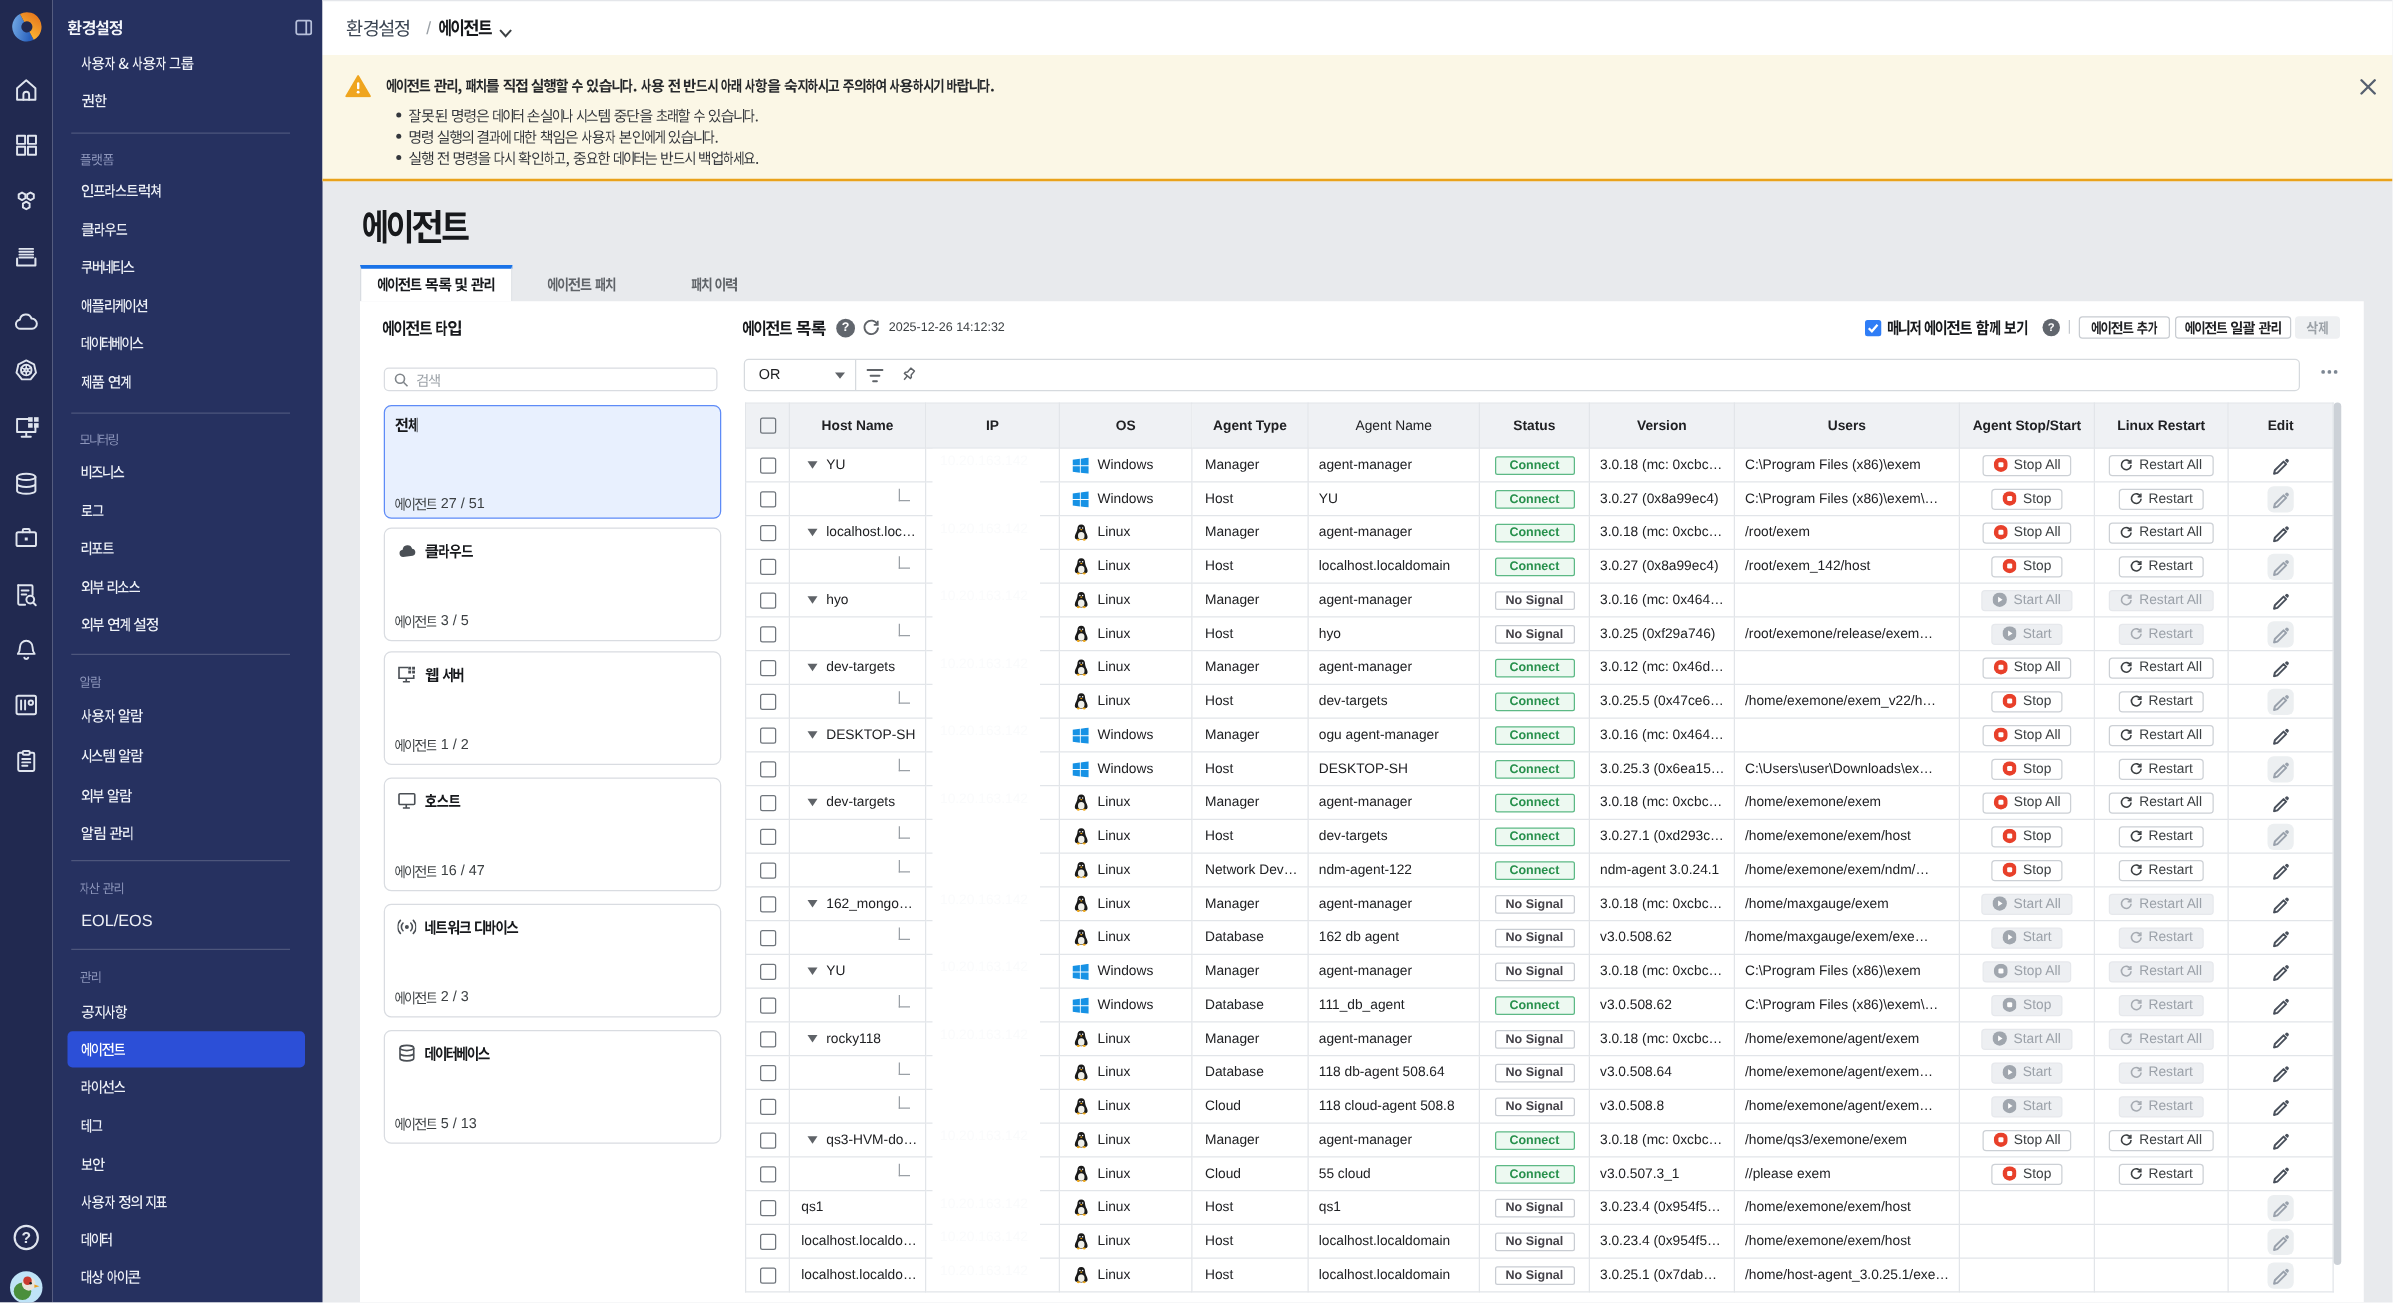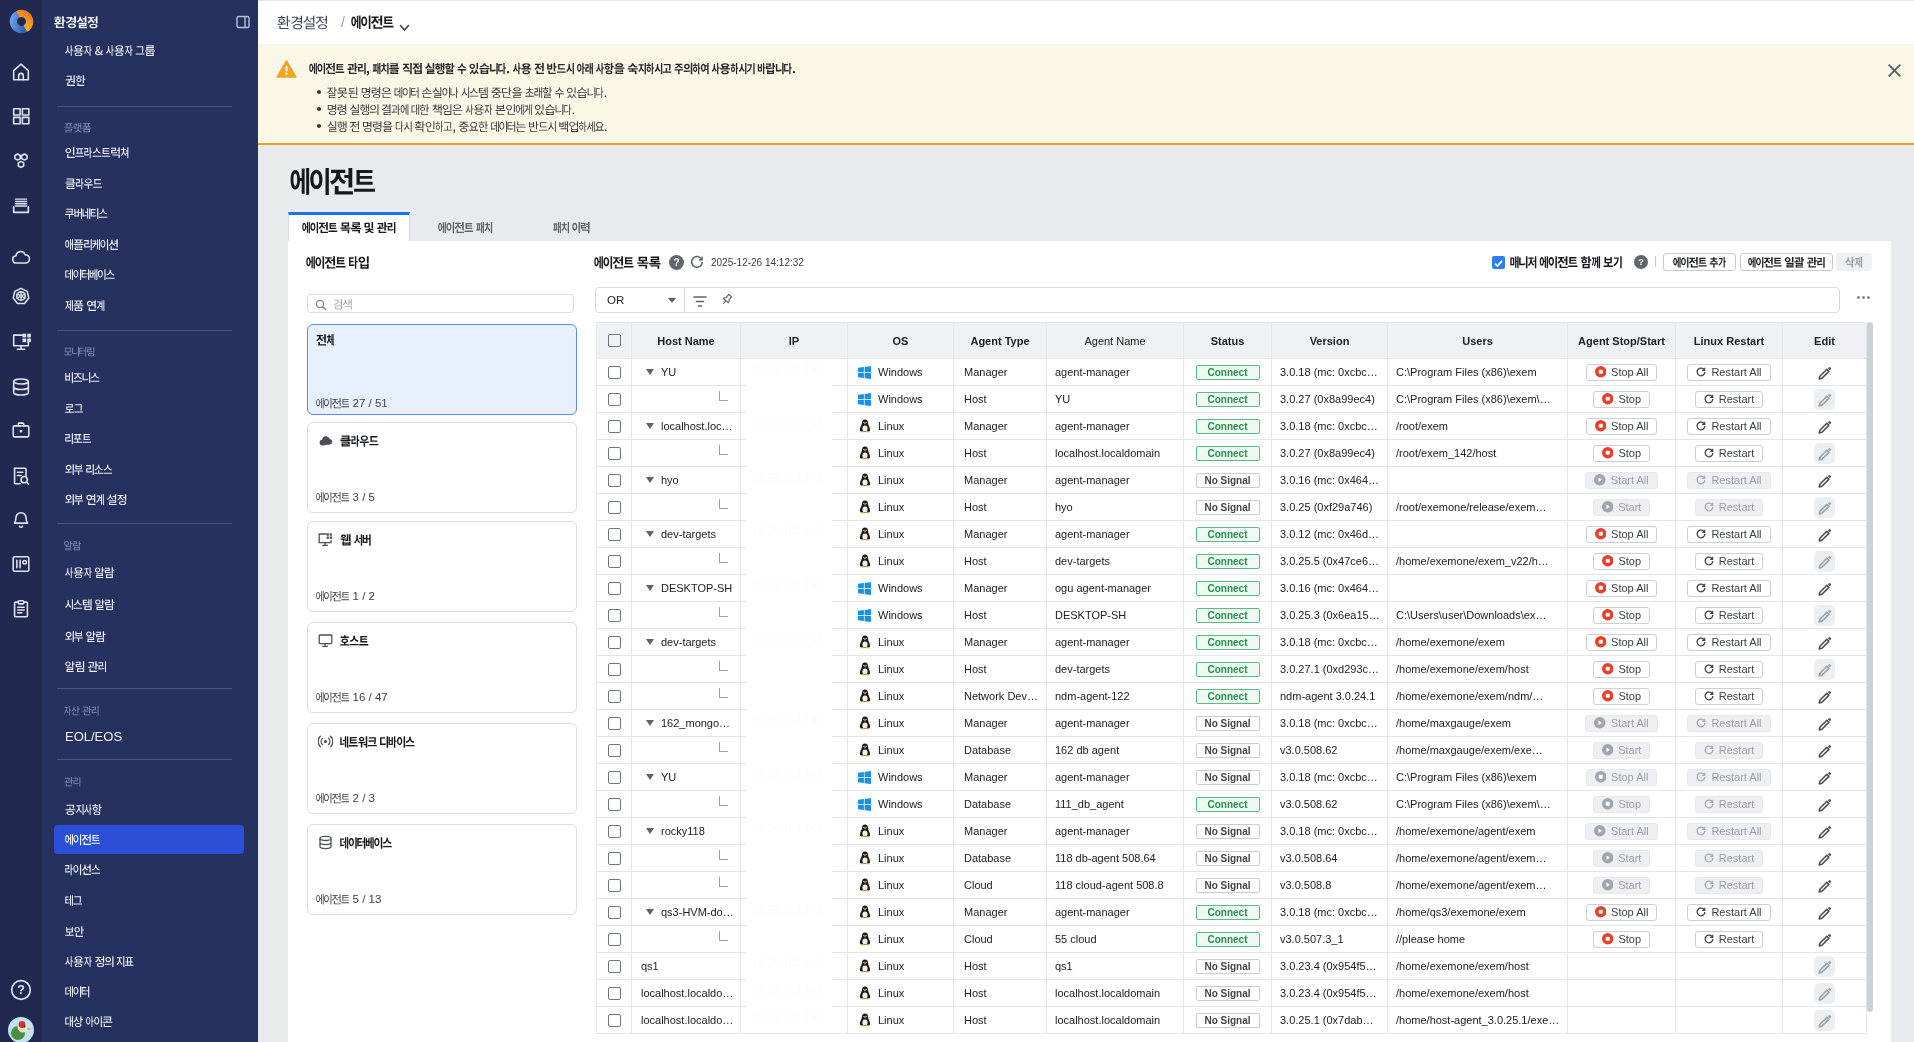--- a/index.html
+++ b/index.html
@@ -2239,21 +2239,21 @@
           <td>
             <div class="trunc" style="padding-left:8px">55 cloud</div>
           </td>
           <td>
             <div style="margin:0 auto;width:64px;height:15px;background:#edf9f1;border:1px solid #5cb985;border-radius:2px;color:#27904c;font-size:10px;font-weight:bold;text-align:center;line-height:13px">Connect</div>
           </td>
           <td>
             <div class="trunc" style="padding-left:8px">v3.0.507.3_1</div>
           </td>
           <td>
-            <div class="trunc" style="padding-left:8px">//please home</div>
+            <div class="trunc" style="padding-left:8px">//please exem</div>
           </td>
           <td>
             <div style="margin:0 auto;display:flex;width:max-content;align-items:center;height:17px;background:#fff;border:1px solid #ccd0d5;color:#3c4043;border-radius:3px;padding:0 8px;font-size:11px;font-weight:500"><span style="display:flex;margin-right:5px">
                 <svg width="11.5" height="11.5" viewBox="0 0 12 12">
                   <circle cx="6" cy="6" r="6" fill="#e8402a"></circle>
                   <rect x="3.9" y="3.9" width="4.2" height="4.2" rx="1.1" fill="#fff"></rect>
                 </svg>
               </span>Stop</div>
           </td>
           <td>

